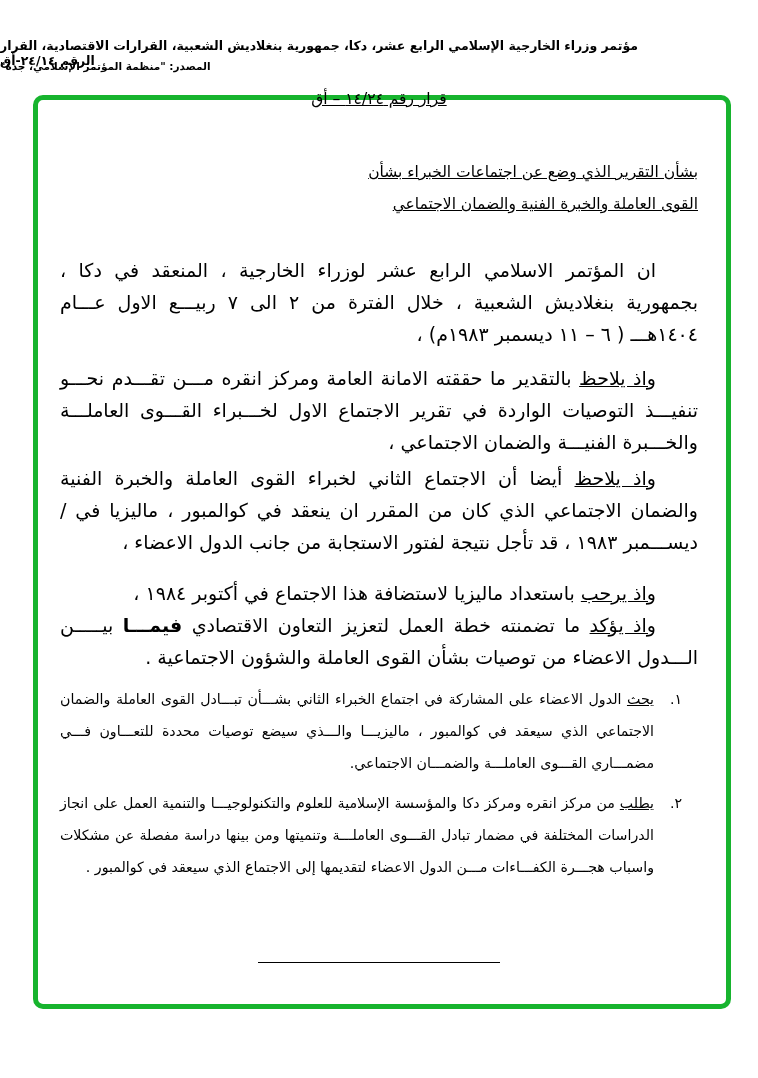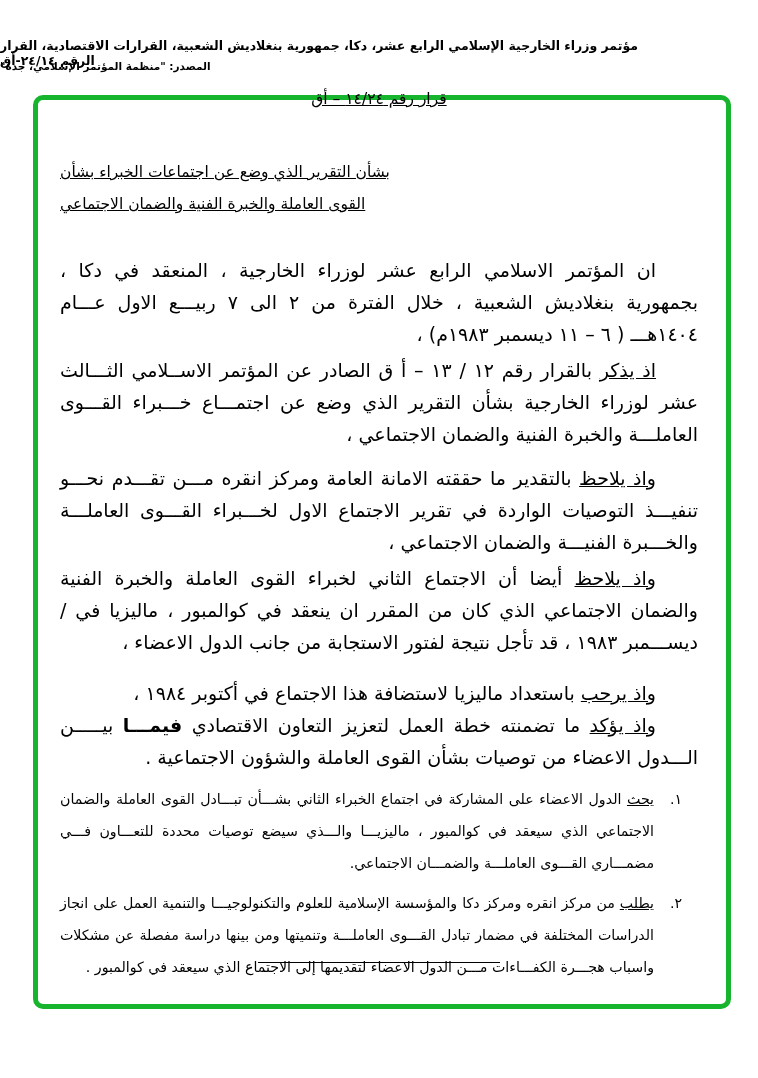--- a/index.html
+++ b/index.html
@@ -3,21 +3,21 @@
 <meta charset="utf-8">
 <style>
   html, body { margin:0; padding:0; background:#ffffff; }
   body { width:758px; height:1078px; position:relative; overflow:hidden; font-family:"DejaVu Sans", sans-serif; color:#000; }
   .hdr { position:absolute; left:0; width:662px; text-align:left; direction:rtl; font-weight:bold; }
   .hdr1 { top:38px; font-size:12.5px; }
   .hdr2 { top:60px; font-size:10.5px; }
   .frame { position:absolute; left:33px; top:95px; width:688px; height:904px; border:5px solid #17b42e; border-radius:10px; }
   .doc { position:absolute; left:60px; top:84px; width:638px; direction:rtl; font-family:"DejaVu Sans", sans-serif; }
   .title { text-align:center; font-size:15.5px; text-decoration:underline; margin-top:6px; }
-  .subject { text-align:left; font-size:15.5px; margin-top:48px; line-height:32px; }
+  .subject { text-align:right; font-size:15.5px; margin-top:48px; line-height:32px; }
   .subject span { text-decoration:underline; display:inline-block; }
   .para { font-size:19px; line-height:32px; text-align:justify; text-align-last:right; margin:0; }
   .indent { text-indent:42px; }
   .u { text-decoration:underline; }
   .b { font-weight:bold; }
   .item { display:flex; font-size:14.2px; line-height:32px; margin-top:4px; }
   .num { width:44px; flex:none; text-align:center; }
   .item-text { flex:1; text-align:justify; text-align-last:right; }
   .endline { position:absolute; left:258px; top:962px; width:242px; height:1px; background:#000; }
 </style>
@@ -32,21 +32,20 @@
 <div class="doc">
   <div class="title">قرار رقم ١٤/٢٤ – أق</div>
 
   <div class="subject">
     <span>بشأن التقرير الذي وضع عن اجتماعات الخبراء بشأن</span><br>
     <span>القوى العاملة والخبرة الفنية والضمان الاجتماعي</span>
   </div>
 
   <p class="para indent" style="margin-top:34px;">ان المؤتمر الاسلامي الرابع عشر لوزراء الخارجية ، المنعقد في دكا ، بجمهورية بنغلاديش الشعبية ، خلال الفترة من ٢ الى ٧ ربيـــع الاول عـــام ١٤٠٤هـــ ( ٦ – ١١ ديسمبر ١٩٨٣م) ،</p>
 
-  <p class="para indent" style="margin-top:4px;"><span class="u">اذ يذكر</span><span> بالقرار رقم ١٢ / ١٣ – أ ق الصادر عن المؤتمر الاســلامي الثـــالث عشر لوزراء الخارجية بشأن التقرير الذي وضع عن اجتمـــاع خـــبراء القـــوى العاملـــة والخبرة الفنية والضمان الاجتماعي ،</span></p>
 
   <p class="para indent" style="margin-top:12px;"><span class="u">واذ يلاحظ</span><span> بالتقدير ما حققته الامانة العامة ومركز انقره مـــن تقـــدم نحـــو تنفيـــذ التوصيات الواردة في تقرير الاجتماع الاول لخـــبراء القـــوى العاملـــة والخـــبرة الفنيـــة والضمان الاجتماعي ،</span></p>
 
   <p class="para indent" style="margin-top:4px;"><span class="u">واذ يلاحظ</span><span> أيضا أن الاجتماع الثاني لخبراء القوى العاملة والخبرة الفنية والضمان الاجتماعي الذي كان من المقرر ان ينعقد في كوالمبور ، ماليزيا في / ديســـمبر ١٩٨٣ ، قد تأجل نتيجة لفتور الاستجابة من جانب الدول الاعضاء ،</span></p>
 
   <p class="para indent" style="margin-top:19px;"><span class="u">واذ يرحب</span><span> باستعداد ماليزيا لاستضافة هذا الاجتماع في أكتوبر ١٩٨٤ ،</span></p>
 
   <p class="para indent"><span class="u">واذ يؤكد</span><span> ما تضمنته خطة العمل لتعزيز التعاون الاقتصادي </span><span class="b">فيمـــا</span><span> بيـــــن الـــدول الاعضاء من توصيات بشأن القوى العاملة والشؤون الاجتماعية .</span></p>
 
   <div class="item" style="margin-top:10px;">

